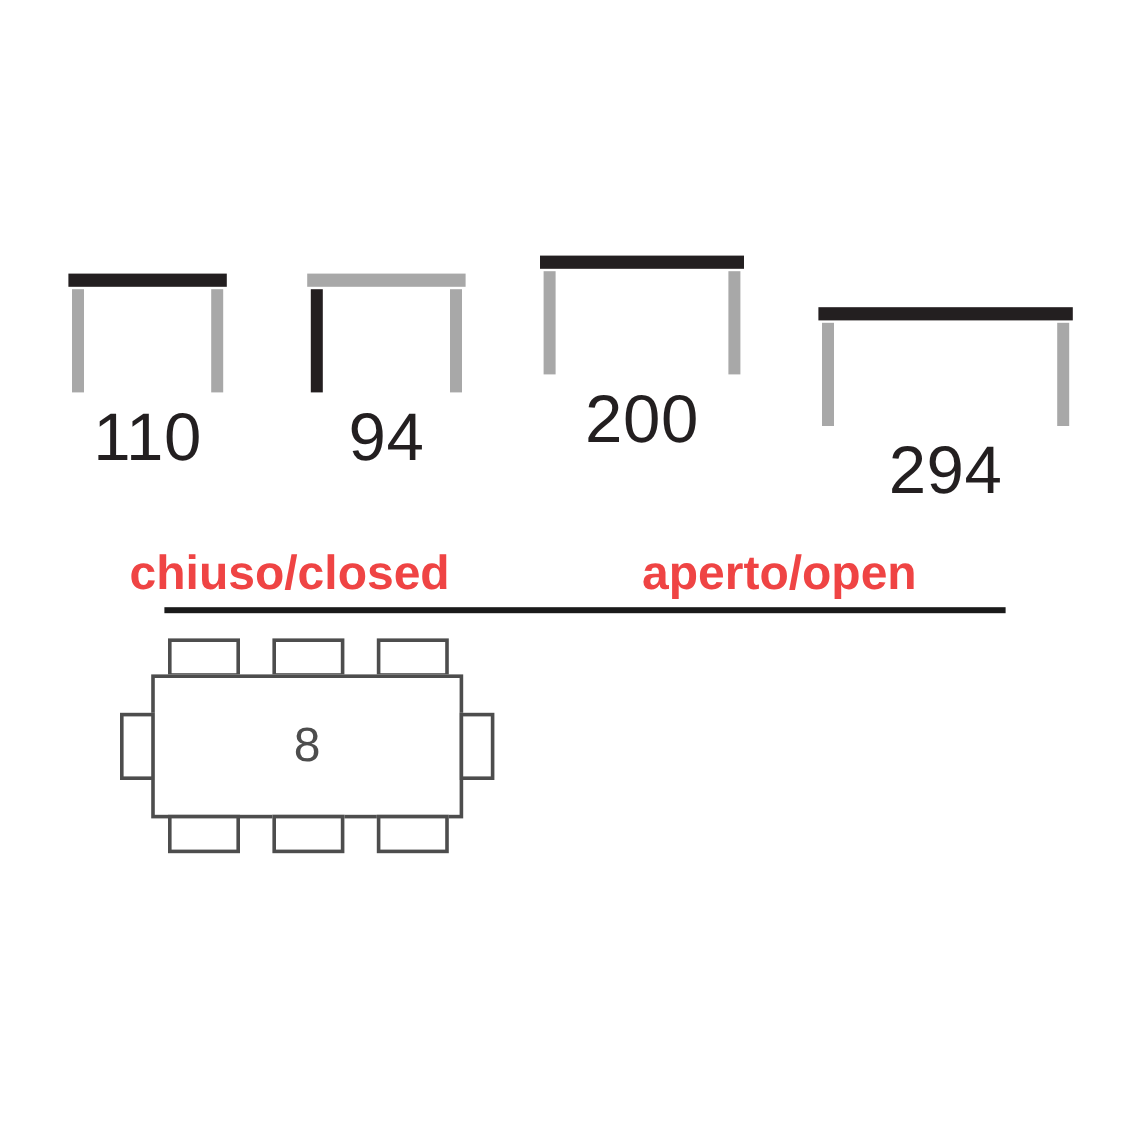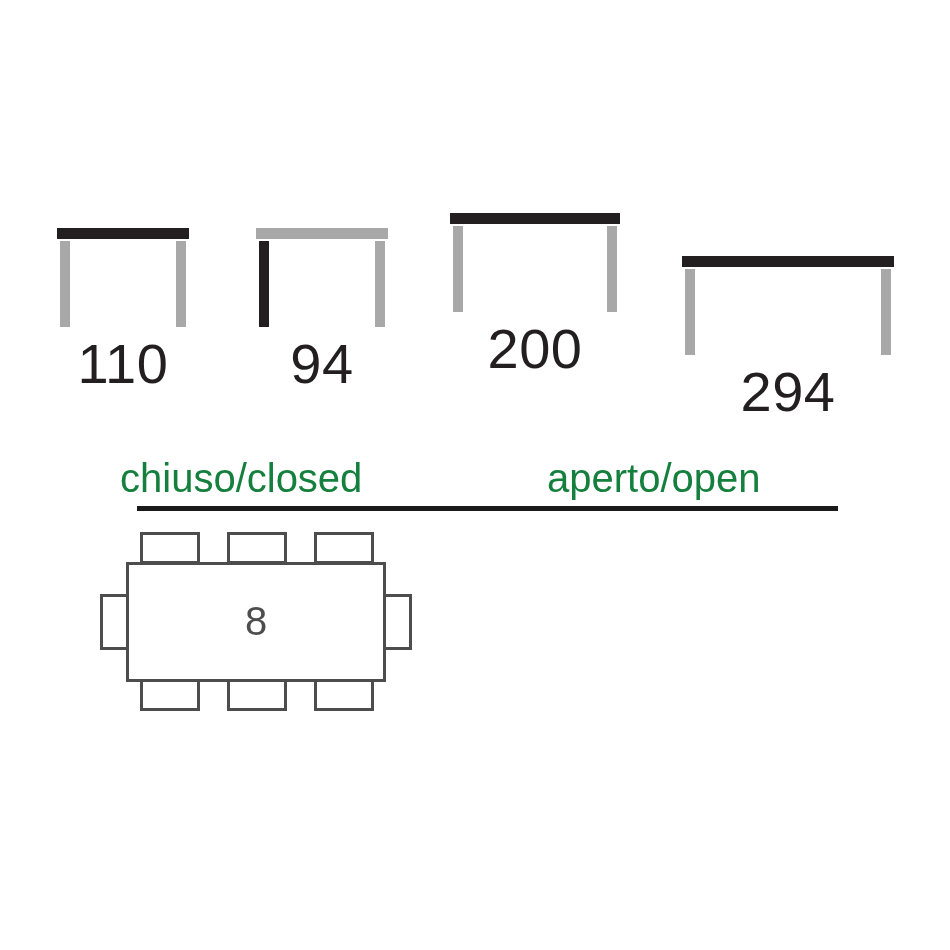--- a/index.html
+++ b/index.html
@@ -55,24 +55,23 @@
     letter-spacing: 0.5px;
     color: #231f20;
     white-space: nowrap;
   }
 
   
   .caption {
     position: absolute;
     font-size: 40px;
     line-height: 40px;
-    color: #15803d;
+    color: #ef4444;
     white-space: nowrap;
-    font-weight: 400;
-    margin-left: 12px;
+    font-weight: 700;
   }
   .rule {
     position: absolute;
     height: 5px;
     background: #1a1a1a;
   }
 
   
   .plan {
     position: absolute;

